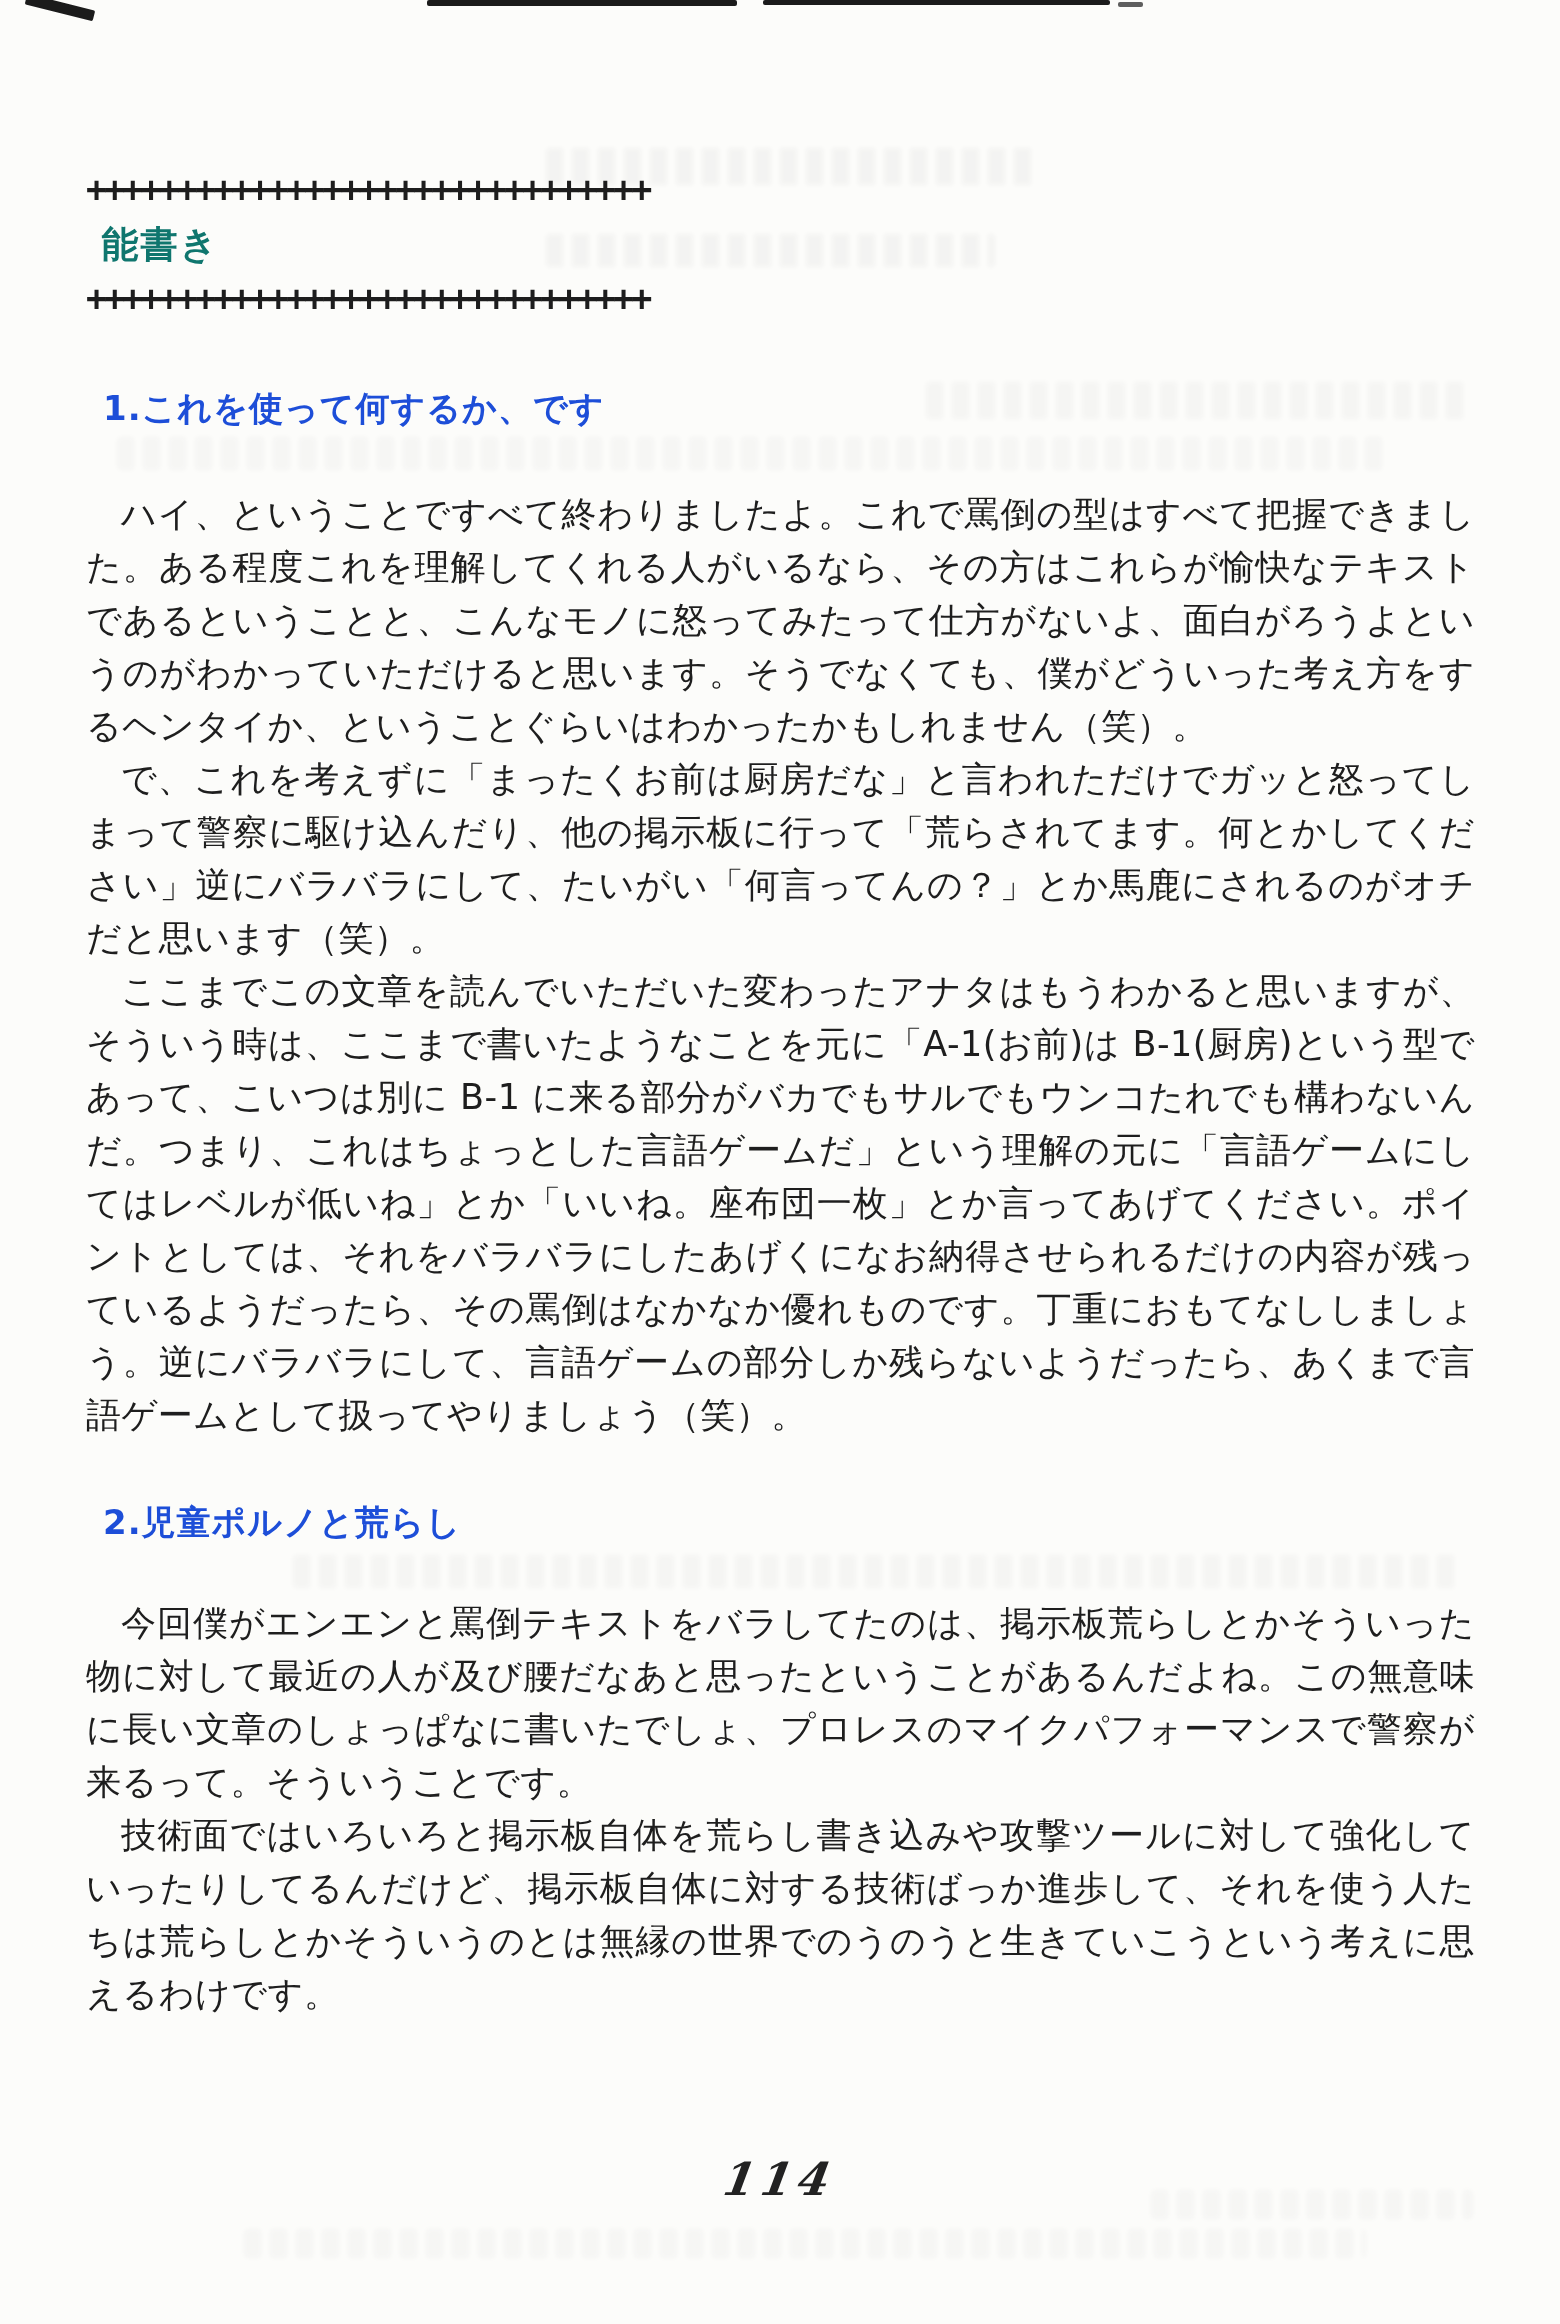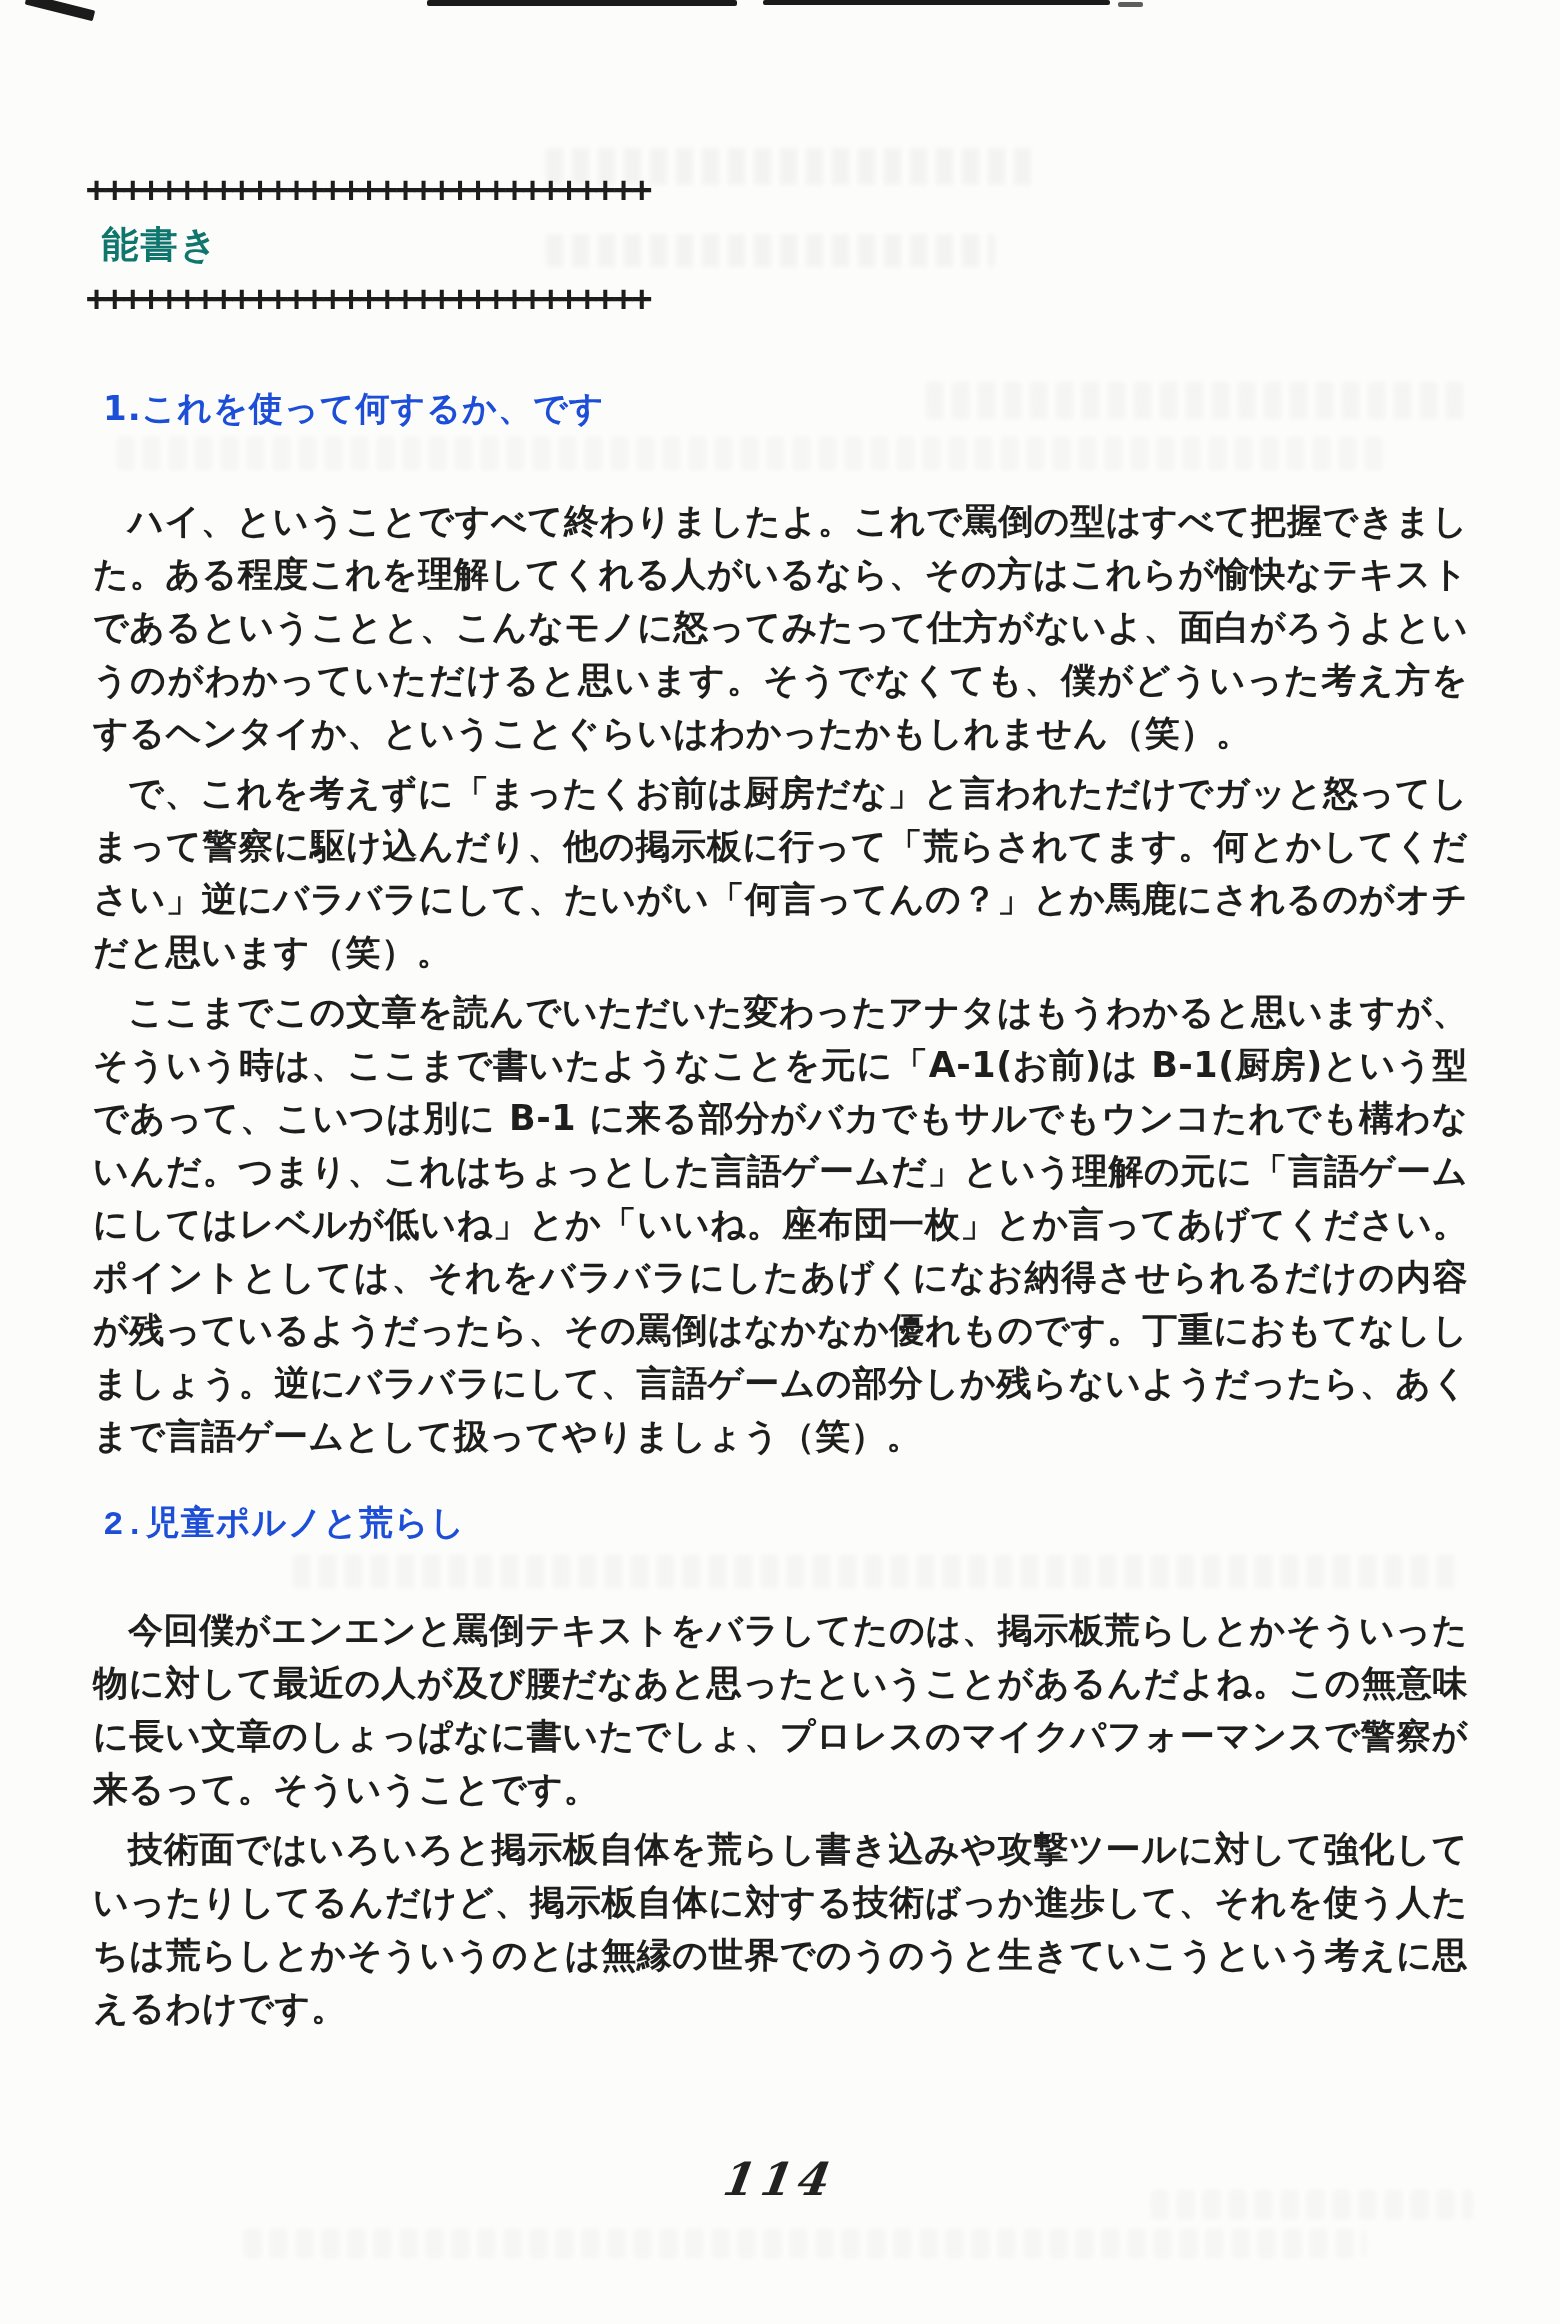--- a/index.html
+++ b/index.html
@@ -32,28 +32,28 @@
   }
   .hdr-title{
     font-size:37px;font-weight:700;line-height:60px;
     padding-left:15.6px;color:#0f766e;letter-spacing:2px;
   }
   .sec-heading{
     position:absolute;left:103px;
     font-size:34px;font-weight:700;color:#1d4ed8;letter-spacing:1px;
   }
   .sec1-heading{top:386px;}
-  .sec2-heading{top:1500px;font-family:Liberation Mono, monospace;}
+  .sec2-heading{top:1500px;}
   .body-block{
     position:absolute;left:86px;width:1389px;
     font-size:35px;line-height:53px;
     text-align:justify;color:#1e1e1e;
     letter-spacing:0.5px;
   }
-  .body-block p{margin:7px;text-indent:1em;overflow-wrap:break-word;font-weight:bold;}
+  .body-block p{margin:0;text-indent:1em;overflow-wrap:break-word;}
   .body1{top:488px;}
   .body2{top:1597px;}
   .page-number{
     position:absolute;left:0;right:0;top:2153px;
     text-align:center;
     font-family:"DejaVu Serif","Liberation Serif",serif;
     font-style:italic;font-weight:700;
     font-size:45px;color:#222;
     letter-spacing:5.9px;
     transform:skewX(-10deg);

